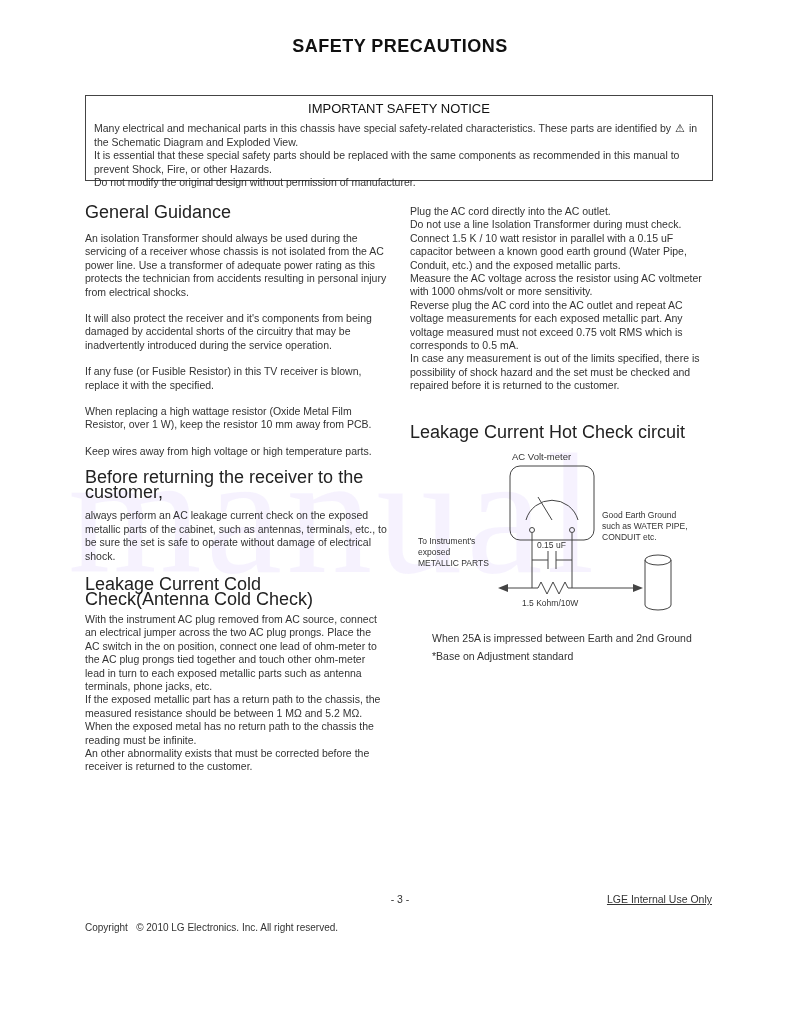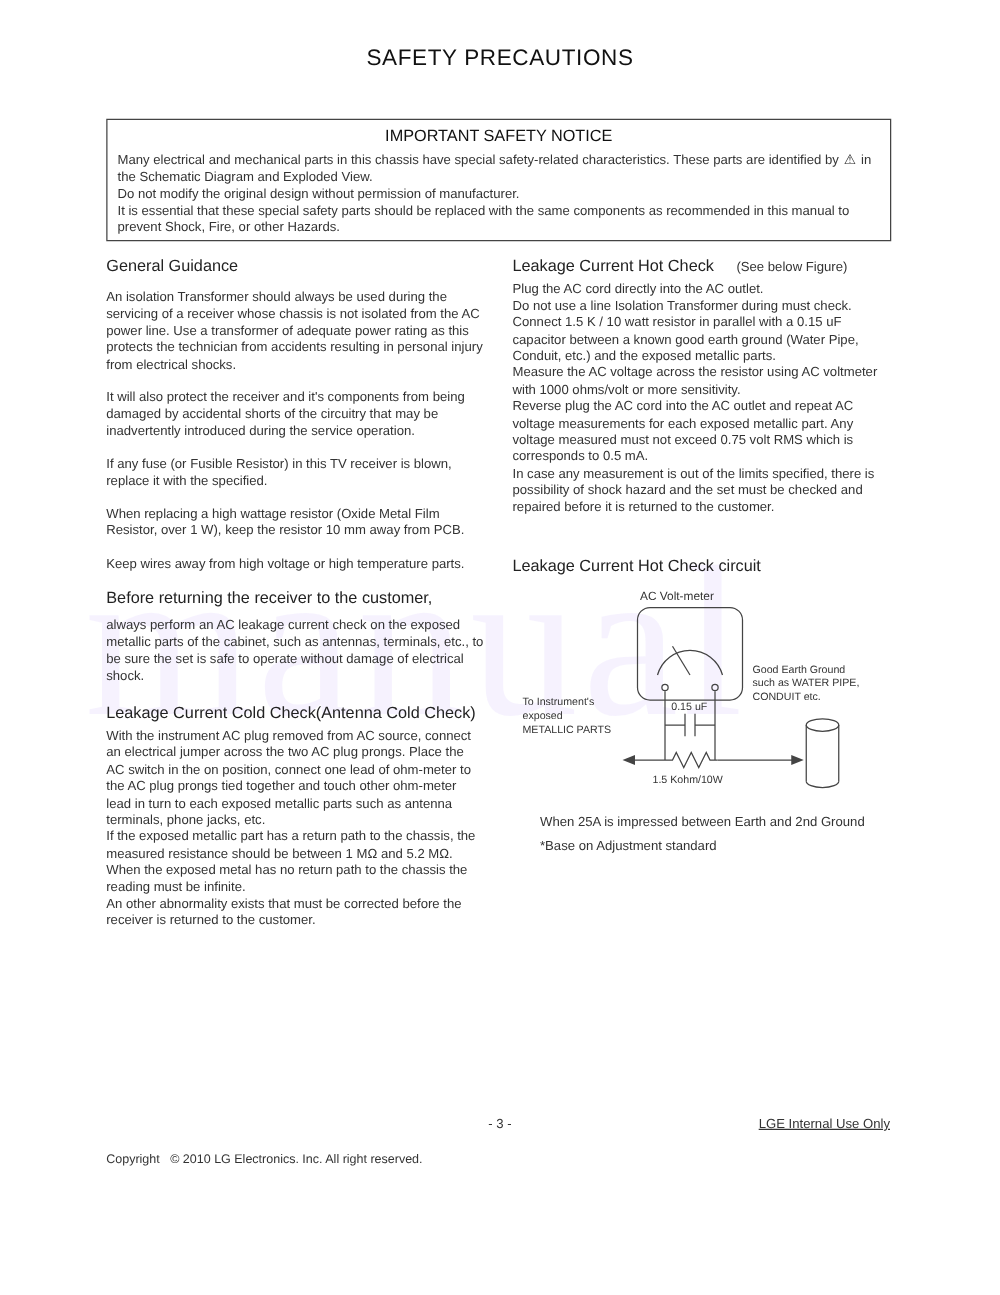--- a/index.html
+++ b/index.html
@@ -10,37 +10,37 @@
   }
   .watermark {
     position:absolute; left:68px; top:428px; z-index:0;
     font-family:"Liberation Serif", serif; font-size:172px; line-height:1;
     color:#8b5cf6; opacity:0.07; letter-spacing:4px; white-space:nowrap;
   }
   .content { position:absolute; inset:0; z-index:1; }
 
   .page-title {
     position:absolute; top:36px; left:0; width:800px; text-align:center;
-    font-size:18px; font-weight:normal; color:#111; letter-spacing:0.5px;
+    font-size:18px; font-weight:bold; color:#111; letter-spacing:0.5px;
   }
 
   .notice-box {
-    position:absolute; left:85px; top:95px; width:628px; height:98px;
+    position:absolute; left:85px; top:95px; width:628px; height:86px;
     border:1.5px solid #444; background:transparent;
   }
   .notice-title { text-align:center; font-size:13px; color:#111; margin-top:5px; margin-bottom:6px; }
   .notice-body { font-size:10.5px; line-height:13.5px; padding:0 8px; color:#333; }
   .notice-body p { margin:0; }
   .tri { display:inline-block; margin:0 4px; font-size:11px; color:#222; }
 
   .col { position:absolute; top:205px; font-size:10.5px; line-height:13.4px; color:#333; }
   .col-left  { left:85px;  width:302px; }
   .col-right { left:410px; width:303px; }
 
-  h3.sec { font-size:13px; font-weight:normal; color:#222; line-height:15px; }
+  h3.sec { font-size:18px; font-weight:normal; color:#222; line-height:15px; }
   h3.sec.first { margin-bottom:12px; }
   h3.before-head { margin-top:12px; margin-bottom:9px; }
   h3.cold-head   { margin-top:14px; margin-bottom:6px; }
   h3.circuit-head{ margin-top:32px; }
 
   p.pgap { margin-top:13px; }
   p.p0   { margin-top:0; }
   p.intro { margin-bottom:0; }
 
   .hot-head-row { display:flex; align-items:baseline; gap:18px; margin-bottom:4px; }
@@ -68,22 +68,22 @@
 <div class="watermark">manual</div>
 
 <div class="content">
 
   <div class="page-title">SAFETY PRECAUTIONS</div>
 
   <div class="notice-box">
     <div class="notice-title">IMPORTANT SAFETY NOTICE</div>
     <div class="notice-body">
       <p><span>Many electrical and mechanical parts in this chassis have special safety-related characteristics. These parts are identified by</span><span class="tri">⚠</span><span>in the Schematic Diagram and Exploded View.</span></p>
+      <p>It is essential that these special safety parts should be replaced with the same components as recommended in this manual to prevent Shock, Fire, or other Hazards.</p>
       <p>Do not modify the original design without permission of manufacturer.</p>
-      <p>It is essential that these special safety parts should be replaced with the same components as recommended in this manual to prevent Shock, Fire, or other Hazards.</p>
     </div>
   </div>
 
   <div class="col col-left">
     <h3 class="sec first">General Guidance</h3>
     <p class="p0">An isolation Transformer should always be used during the servicing of a receiver whose chassis is not isolated from the AC power line. Use a transformer of adequate power rating as this protects the technician from accidents resulting in personal injury from electrical shocks.</p>
     <p class="pgap">It will also protect the receiver and it's components from being damaged by accidental shorts of the circuitry that may be inadvertently introduced during the service operation.</p>
     <p class="pgap">If any fuse (or Fusible Resistor) in this TV receiver is blown, replace it with the specified.</p>
     <p class="pgap">When replacing a high wattage resistor (Oxide Metal Film Resistor, over 1 W), keep the resistor 10 mm away from PCB.</p>
     <p class="pgap">Keep wires away from high voltage or high temperature parts.</p>
@@ -92,24 +92,20 @@
     <p class="p0">always perform an AC leakage current check on the exposed metallic parts of the cabinet, such as antennas, terminals, etc., to be sure the set is safe to operate without damage of electrical shock.</p>
 
     <h3 class="sec cold-head">Leakage Current Cold Check(Antenna Cold Check)</h3>
     <p class="p0">With the instrument AC plug removed from AC source, connect an electrical jumper across the two AC plug prongs. Place the AC switch in the on position, connect one lead of ohm-meter to the AC plug prongs tied together and touch other ohm-meter lead in turn to each exposed metallic parts such as antenna terminals, phone jacks, etc.</p>
     <p class="p0">If the exposed metallic part has a return path to the chassis, the measured resistance should be between 1 MΩ and 5.2 MΩ.</p>
     <p class="p0">When the exposed metal has no return path to the chassis the reading must be infinite.</p>
     <p class="p0">An other abnormality exists that must be corrected before the receiver is returned to the customer.</p>
   </div>
 
   <div class="col col-right">
-    <div class="hot-head-row">
-      <h3 class="sec">Leakage Current Hot Check</h3>
-      <span class="see-note">(See below Figure)</span>
-    </div>
     <p class="p0 intro">Plug the AC cord directly into the AC outlet.</p>
     <p class="p0">Do not use a line Isolation Transformer during must check.</p>
     <p class="p0">Connect 1.5 K / 10 watt resistor in parallel with a 0.15 uF capacitor between a known good earth ground (Water Pipe, Conduit, etc.) and the exposed metallic parts.</p>
     <p class="p0">Measure the AC voltage across the resistor using AC voltmeter with 1000 ohms/volt or more sensitivity.</p>
     <p class="p0">Reverse plug the AC cord into the AC outlet and repeat AC voltage measurements for each exposed metallic part. Any voltage measured must not exceed 0.75 volt RMS which is corresponds to 0.5 mA.</p>
     <p class="p0">In case any measurement is out of the limits specified, there is possibility of shock hazard and the set must be checked and repaired before it is returned to the customer.</p>
 
     <h3 class="sec circuit-head">Leakage Current Hot Check circuit</h3>
 
     <div class="diagram">

